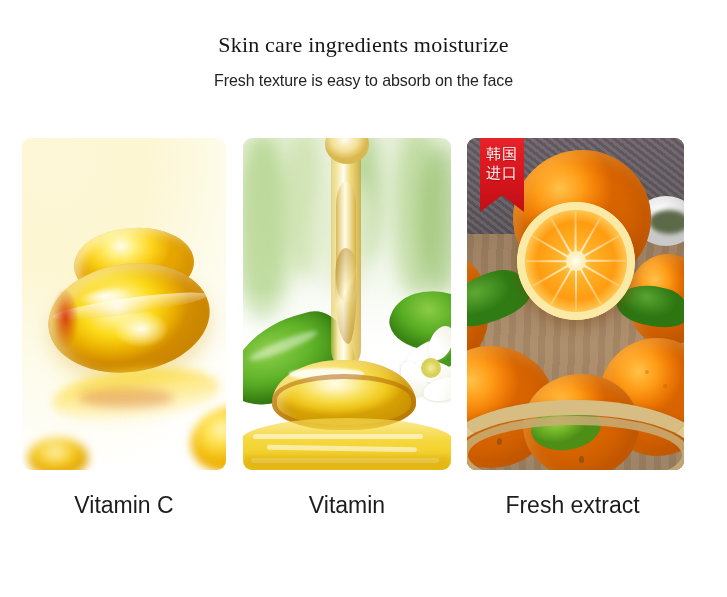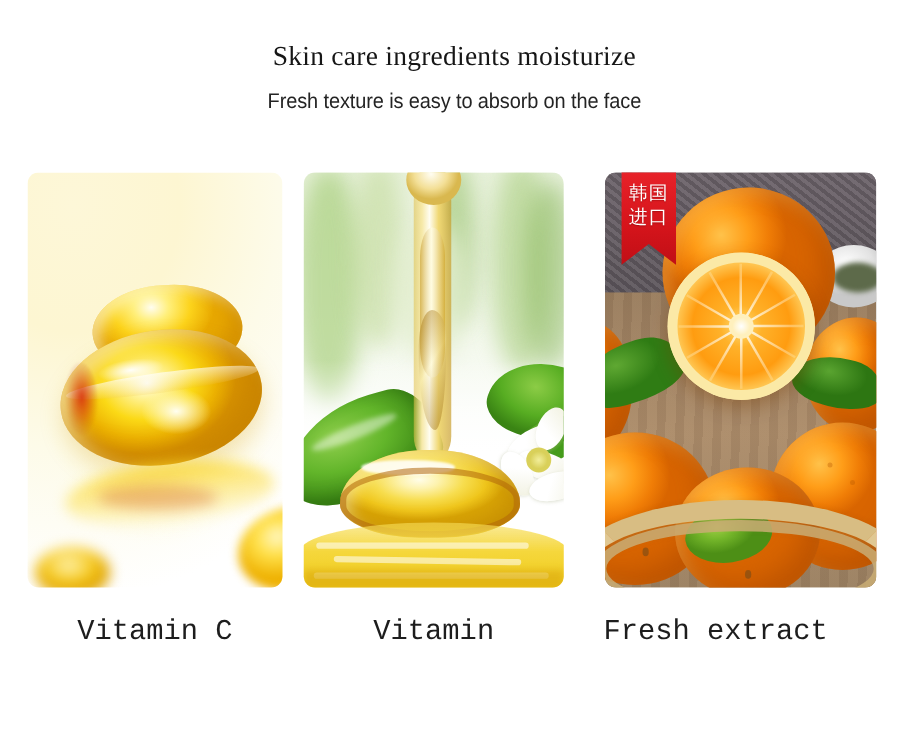--- a/index.html
+++ b/index.html
@@ -18,21 +18,21 @@
   .subtitle{
     position:absolute;left:0;top:70px;width:727px;text-align:center;
     font-family:"Liberation Sans",sans-serif;font-size:17px;line-height:22px;
     color:#242424;letter-spacing:-.1px;transform:scaleX(.94);
   }
 
   
   .panel{position:absolute;top:138px;height:332px;border-radius:9px;overflow:hidden;}
   #p1{left:22px;width:204px;}
   #p2{left:243px;width:208px;}
-  #p3{left:484px;width:217px;}
+  #p3{left:467px;width:217px;}
   .layer{position:absolute;inset:0;}
 
   
   .p1bg{
     background:
       radial-gradient(130% 95% at 18% 8%, #fdf7d8 0%, #fdf6d2 32%, #fdfbe9 62%, #ffffff 100%);
   }
   .p1glow{
     background:radial-gradient(60% 42% at 52% 60%, rgba(255,255,235,.85) 0%, rgba(255,250,200,.25) 45%, rgba(255,255,255,0) 72%);
   }
@@ -271,21 +271,21 @@
     clip-path:polygon(0 0,100% 0,100% 100%,50% 78%,0 100%);
     display:flex;flex-direction:column;align-items:center;justify-content:flex-start;
     padding-top:9px;box-sizing:border-box;
     font-family:"DejaVu Sans",sans-serif;color:#ffffff;font-size:15px;line-height:19px;
     letter-spacing:1px;text-shadow:0 1px 1px rgba(90,0,0,.4);
   }
 
   
   .caption{
     position:absolute;top:489px;height:32px;line-height:32px;text-align:center;
-    font-family:Liberation Mono, monospace;font-size:23px;color:#1d1d1d;
+    font-family:Liberation Sans, sans-serif;font-size:23px;color:#1d1d1d;
   }
   #c1{left:22px;width:204px;}
   #c2{left:243px;width:208px;}
   #c3{left:464px;width:217px;}
 </style>
 </head>
 <body>
 
 <div class="page">
 

